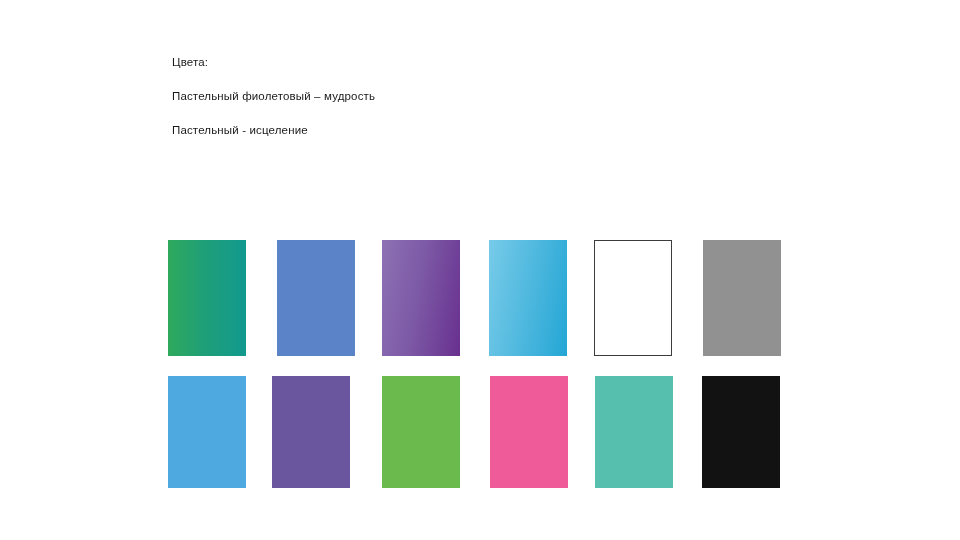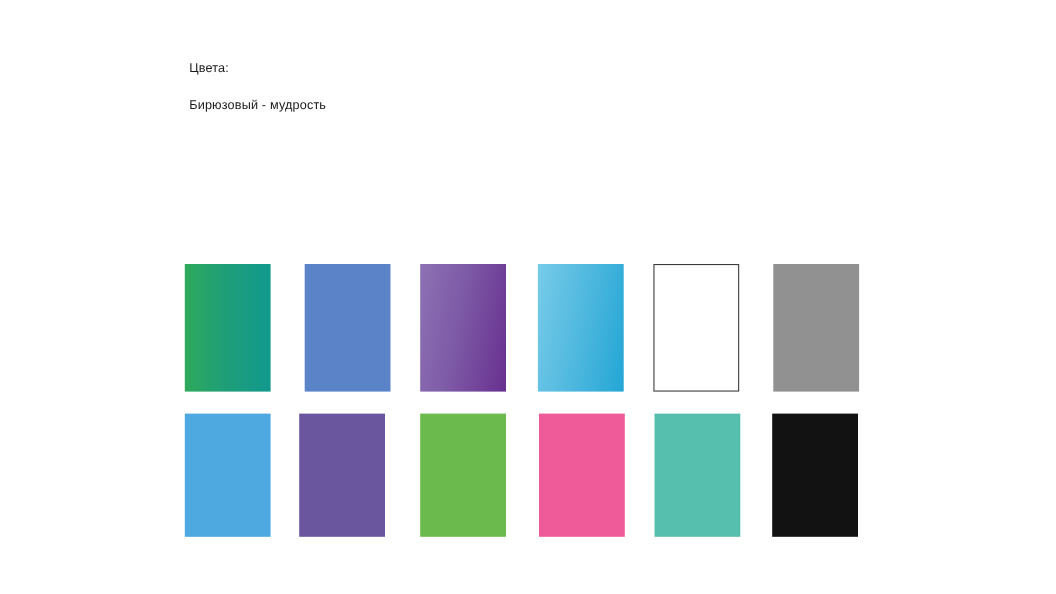--- a/index.html
+++ b/index.html
@@ -75,21 +75,22 @@
   #swatch-row-bottom .col-4 { left: 427px; }
   #swatch-row-bottom .col-5 { left: 534px; }
 </style>
 </head>
 <body style="background: rgb(255, 255, 255);">
 
 <div id="slide">
 
   <div id="text-block">
     <div class="text-line">Цвета:</div>
-    <div class="text-line">Бирюзовый - мудрость</div>
+    <div class="text-line">Пастельный фиолетовый – мудрость</div>
+    <div class="text-line">Пастельный - исцеление</div>
   </div>
 
   <div id="swatch-grid">
 
     <div class="swatch-row" id="swatch-row-top">
       <div class="swatch col-0" style="background: linear-gradient(90deg, rgb(47, 169, 92) 0%, rgb(31, 159, 119) 45%, rgb(17, 153, 142) 100%);"></div>
       <div class="swatch col-1" style="background: rgb(91, 131, 200);"></div>
       <div class="swatch col-2" style="background: linear-gradient(100deg, rgb(141, 113, 180) 0%, rgb(125, 90, 166) 45%, rgb(104, 48, 143) 100%);"></div>
       <div class="swatch col-3" style="background: linear-gradient(100deg, rgb(119, 203, 233) 0%, rgb(79, 184, 222) 50%, rgb(35, 166, 213) 100%);"></div>
       <div class="swatch col-4" style="background: rgb(255, 255, 255); border: 1px solid rgb(60, 60, 60);"></div>

